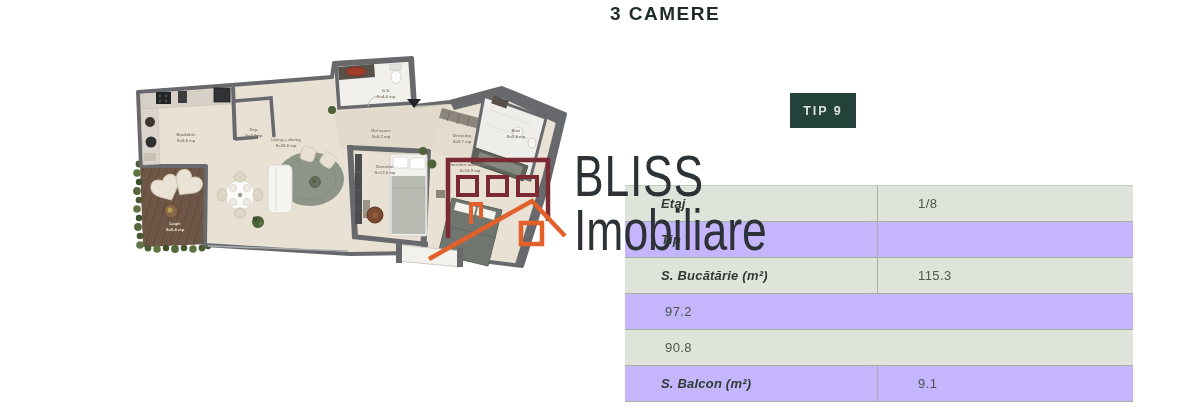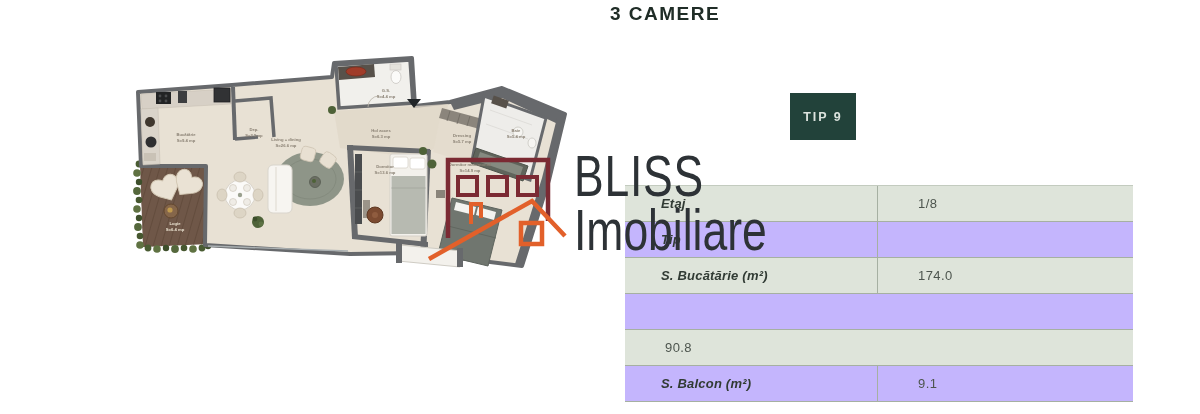--- a/index.html
+++ b/index.html
@@ -5,21 +5,21 @@
   html,body{margin:0;padding:0;}
   body{
     width:1200px;height:414px;position:relative;overflow:hidden;
     background:#ffffff;font-family:"Liberation Sans",sans-serif;
   }
   .page-title{
     position:absolute;left:560px;top:3px;width:210px;text-align:center;
     font-size:19px;font-weight:700;letter-spacing:1.5px;color:#202d27;
   }
   .tip-badge{
-    position:absolute;left:790px;top:93px;width:66px;height:47px;
+    position:absolute;left:790px;top:93px;width:66px;height:35px;
     background:#22423a;display:flex;align-items:center;justify-content:center;
     font-size:12.5px;font-weight:600;letter-spacing:2px;color:#dce3de;
   }
   .floorplan{position:absolute;left:118px;top:48px;width:460px;height:225px;}
   .room-label{font-size:4.2px;font-weight:600;fill:#8a8174;text-anchor:middle;}
   .room-label.light{fill:#ece4d2;}
   .spec-table{
     position:absolute;left:625px;top:185px;width:508px;
     border-top:1px solid #c3cbbf;z-index:2;
   }
@@ -254,23 +254,24 @@
   <div class="spec-row green">
     <div class="spec-cell label">Etaj</div>
     <div class="spec-cell value">1/8</div>
   </div>
   <div class="spec-row">
     <div class="spec-cell label">Tip</div>
     <div class="spec-cell value"></div>
   </div>
   <div class="spec-row green">
     <div class="spec-cell label">S. Bucătărie (m²)</div>
-    <div class="spec-cell value">174.0</div>
+    <div class="spec-cell value">115.3</div>
   </div>
   <div class="spec-row">
+    <div class="spec-cell value">97.2</div>
   </div>
   <div class="spec-row green">
     <div class="spec-cell value">90.8</div>
   </div>
   <div class="spec-row">
     <div class="spec-cell label">S. Balcon (m²)</div>
     <div class="spec-cell value">9.1</div>
   </div>
 </div>
 

